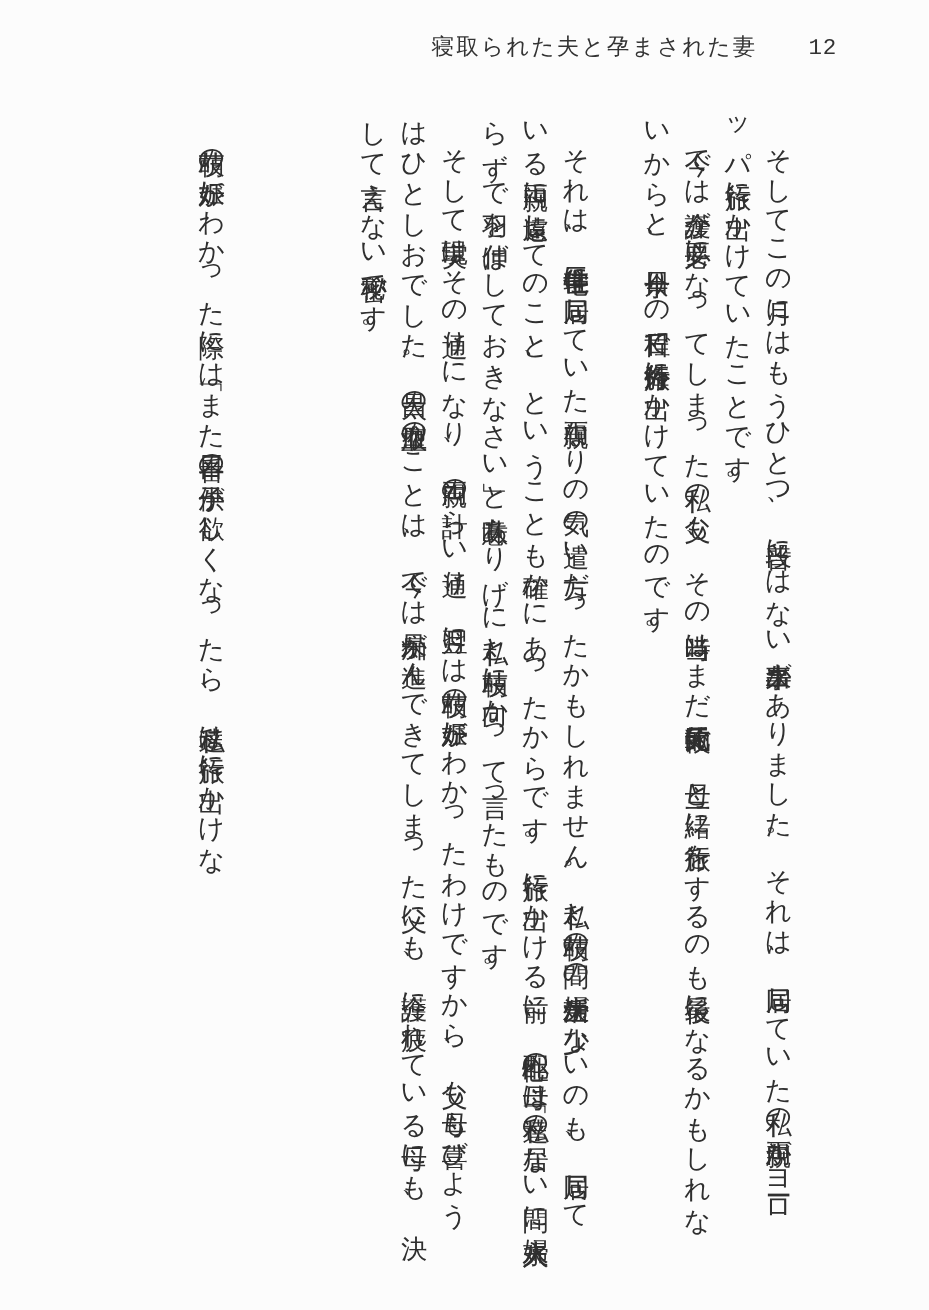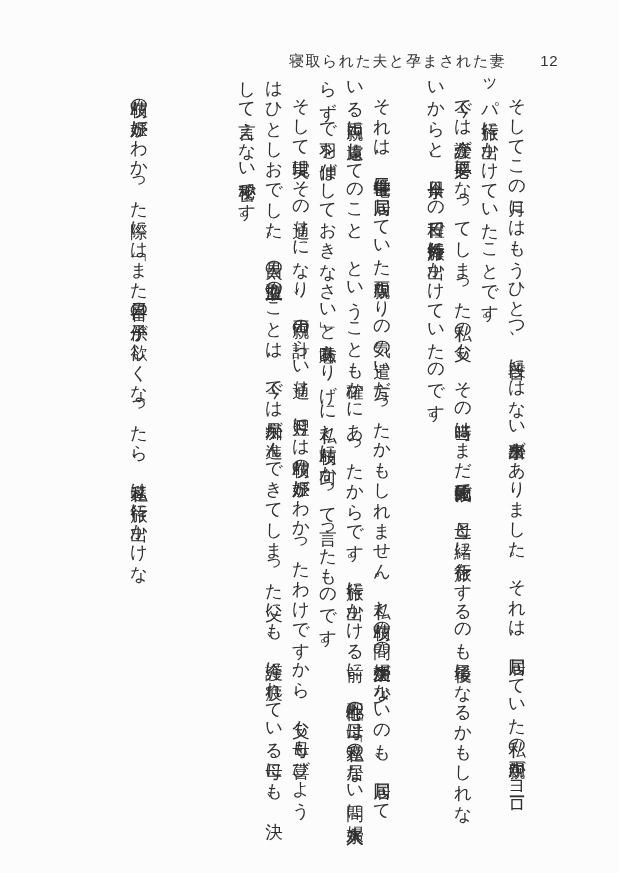--- a/index.html
+++ b/index.html
@@ -11,42 +11,41 @@
     height: 873px;
     overflow: hidden;
     background: #ffffff;
   }
   .page {
     position: relative;
     width: 619px;
     height: 873px;
     background: #fcfcfc;
     color: #2f2f2f;
-    font-family: Liberation Sans, sans-serif;
+    font-family: Liberation Mono, monospace;
   }
   .header {
     position: absolute;
     top: 24px;
     left: 0;
     right: 61px;
     display: flex;
     justify-content: flex-end;
     align-items: baseline;
     font-size: 15px;
     line-height: 18px;
     color: #333333;
   }
   .header .title {
     letter-spacing: 1.5px;
     white-space: nowrap;
   }
   .header .page-num {
     margin-left: 34px;
     letter-spacing: 0.5px;
-    margin-top: 28px;
   }
   .body-text {
     position: absolute;
     top: 69px;
     right: 89px;
     width: 462px;
     height: 745px;
     writing-mode: vertical-rl;
     -webkit-writing-mode: vertical-rl;
     font-size: 17.5px;

